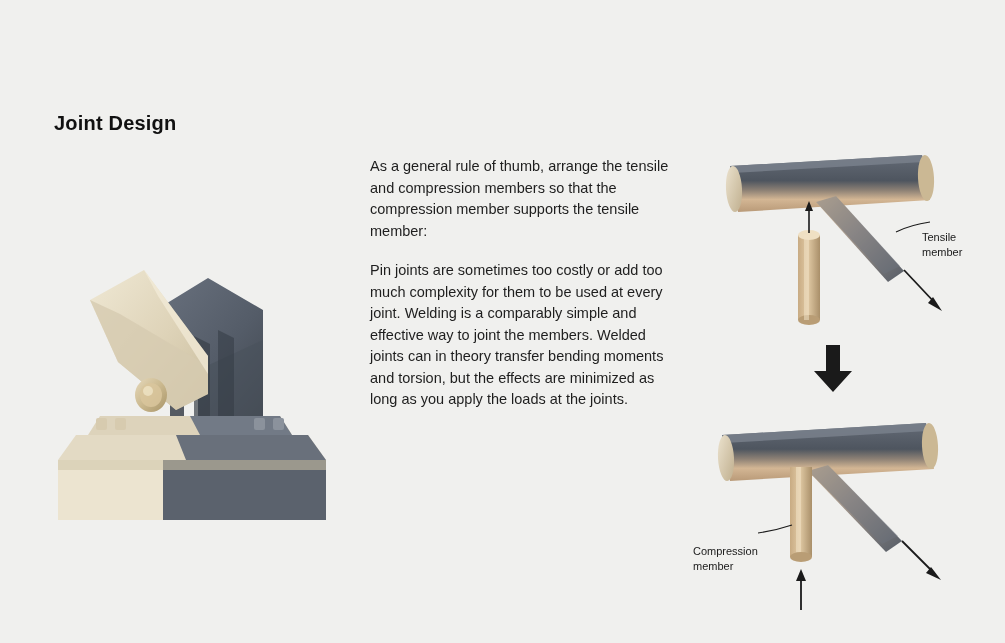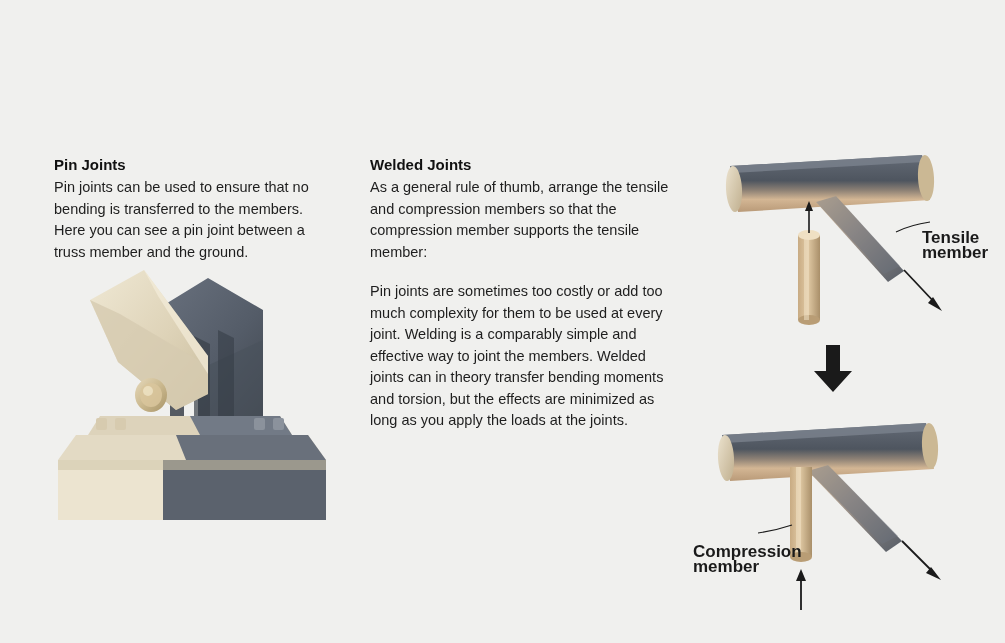--- a/index.html
+++ b/index.html
@@ -82,24 +82,23 @@
     position: absolute;
     left: 680px;
     top: 405px;
     width: 310px;
     height: 215px;
   }
   .weld-figure-top svg, .weld-figure-bottom svg { display: block; }
 
   .fig-label {
     position: absolute;
-    font-size: 17px;
+    font-size: 11px;
     line-height: 15px;
     color: #1a1a1a;
-    font-weight: bold;
   }
   .label-tensile {
     left: 922px;
     top: 230px;
     width: 70px;
   }
   .label-compression {
     left: 693px;
     top: 524px;
     width: 90px;
@@ -112,27 +111,22 @@
     top: 345px;
     width: 42px;
     height: 48px;
   }
 </style>
 </head>
 <body style="background: rgb(240, 240, 238);">
 
 <div class="page">
 
-
-  <div class="col-pin">
-    <div class="sec-heading">Pin Joints</div>
-    <div class="body-text">
-      <p>Pin joints can be used to ensure that no bending is transferred to the members. Here you can see a pin joint between a truss member and the ground.</p>
-    </div>
-  </div>
+  <div class="page-title">Joint Design</div>
+
 
   <div class="pin-figure">
     <svg width="270" height="255" viewBox="0 0 270 255" xmlns="http://www.w3.org/2000/svg">
       <defs>
         <linearGradient id="beigeG" x1="0" y1="0" x2="1" y2="1">
           <stop offset="0%" stop-color="#efe8d4"></stop>
           <stop offset="55%" stop-color="#ded3b8"></stop>
           <stop offset="100%" stop-color="#c9bd9e"></stop>
         </linearGradient>
         <linearGradient id="greyG" x1="0" y1="0" x2="1" y2="1">
@@ -176,21 +170,20 @@
       <ellipse cx="90" cy="121" rx="5" ry="5" fill="#efe3c5" opacity="0.8"></ellipse>
 
       <rect x="38" y="148" width="11" height="12" rx="2" fill="#d7cbaf"></rect>
       <rect x="57" y="148" width="11" height="12" rx="2" fill="#d7cbaf"></rect>
       <rect x="196" y="148" width="11" height="12" rx="2" fill="#8b929c"></rect>
       <rect x="215" y="148" width="11" height="12" rx="2" fill="#8b929c"></rect>
     </svg>
   </div>
 
   <div class="col-weld">
-    <div class="sec-heading">Welded Joints</div>
     <div class="body-text">
       <p>As a general rule of thumb, arrange the tensile and compression members so that the compression member supports the tensile member:</p>
       <p>Pin joints are sometimes too costly or add too much complexity for them to be used at every joint. Welding is a comparably simple and effective way to joint the members. Welded joints can in theory transfer bending moments and torsion, but the effects are minimized as long as you apply the loads at the joints.</p>
     </div>
   </div>
 
   <div class="weld-figure-top">
     <svg width="300" height="200" viewBox="0 0 300 200" xmlns="http://www.w3.org/2000/svg">
       <defs>
         <linearGradient id="beamTopG" x1="0" y1="0" x2="0" y2="1">

